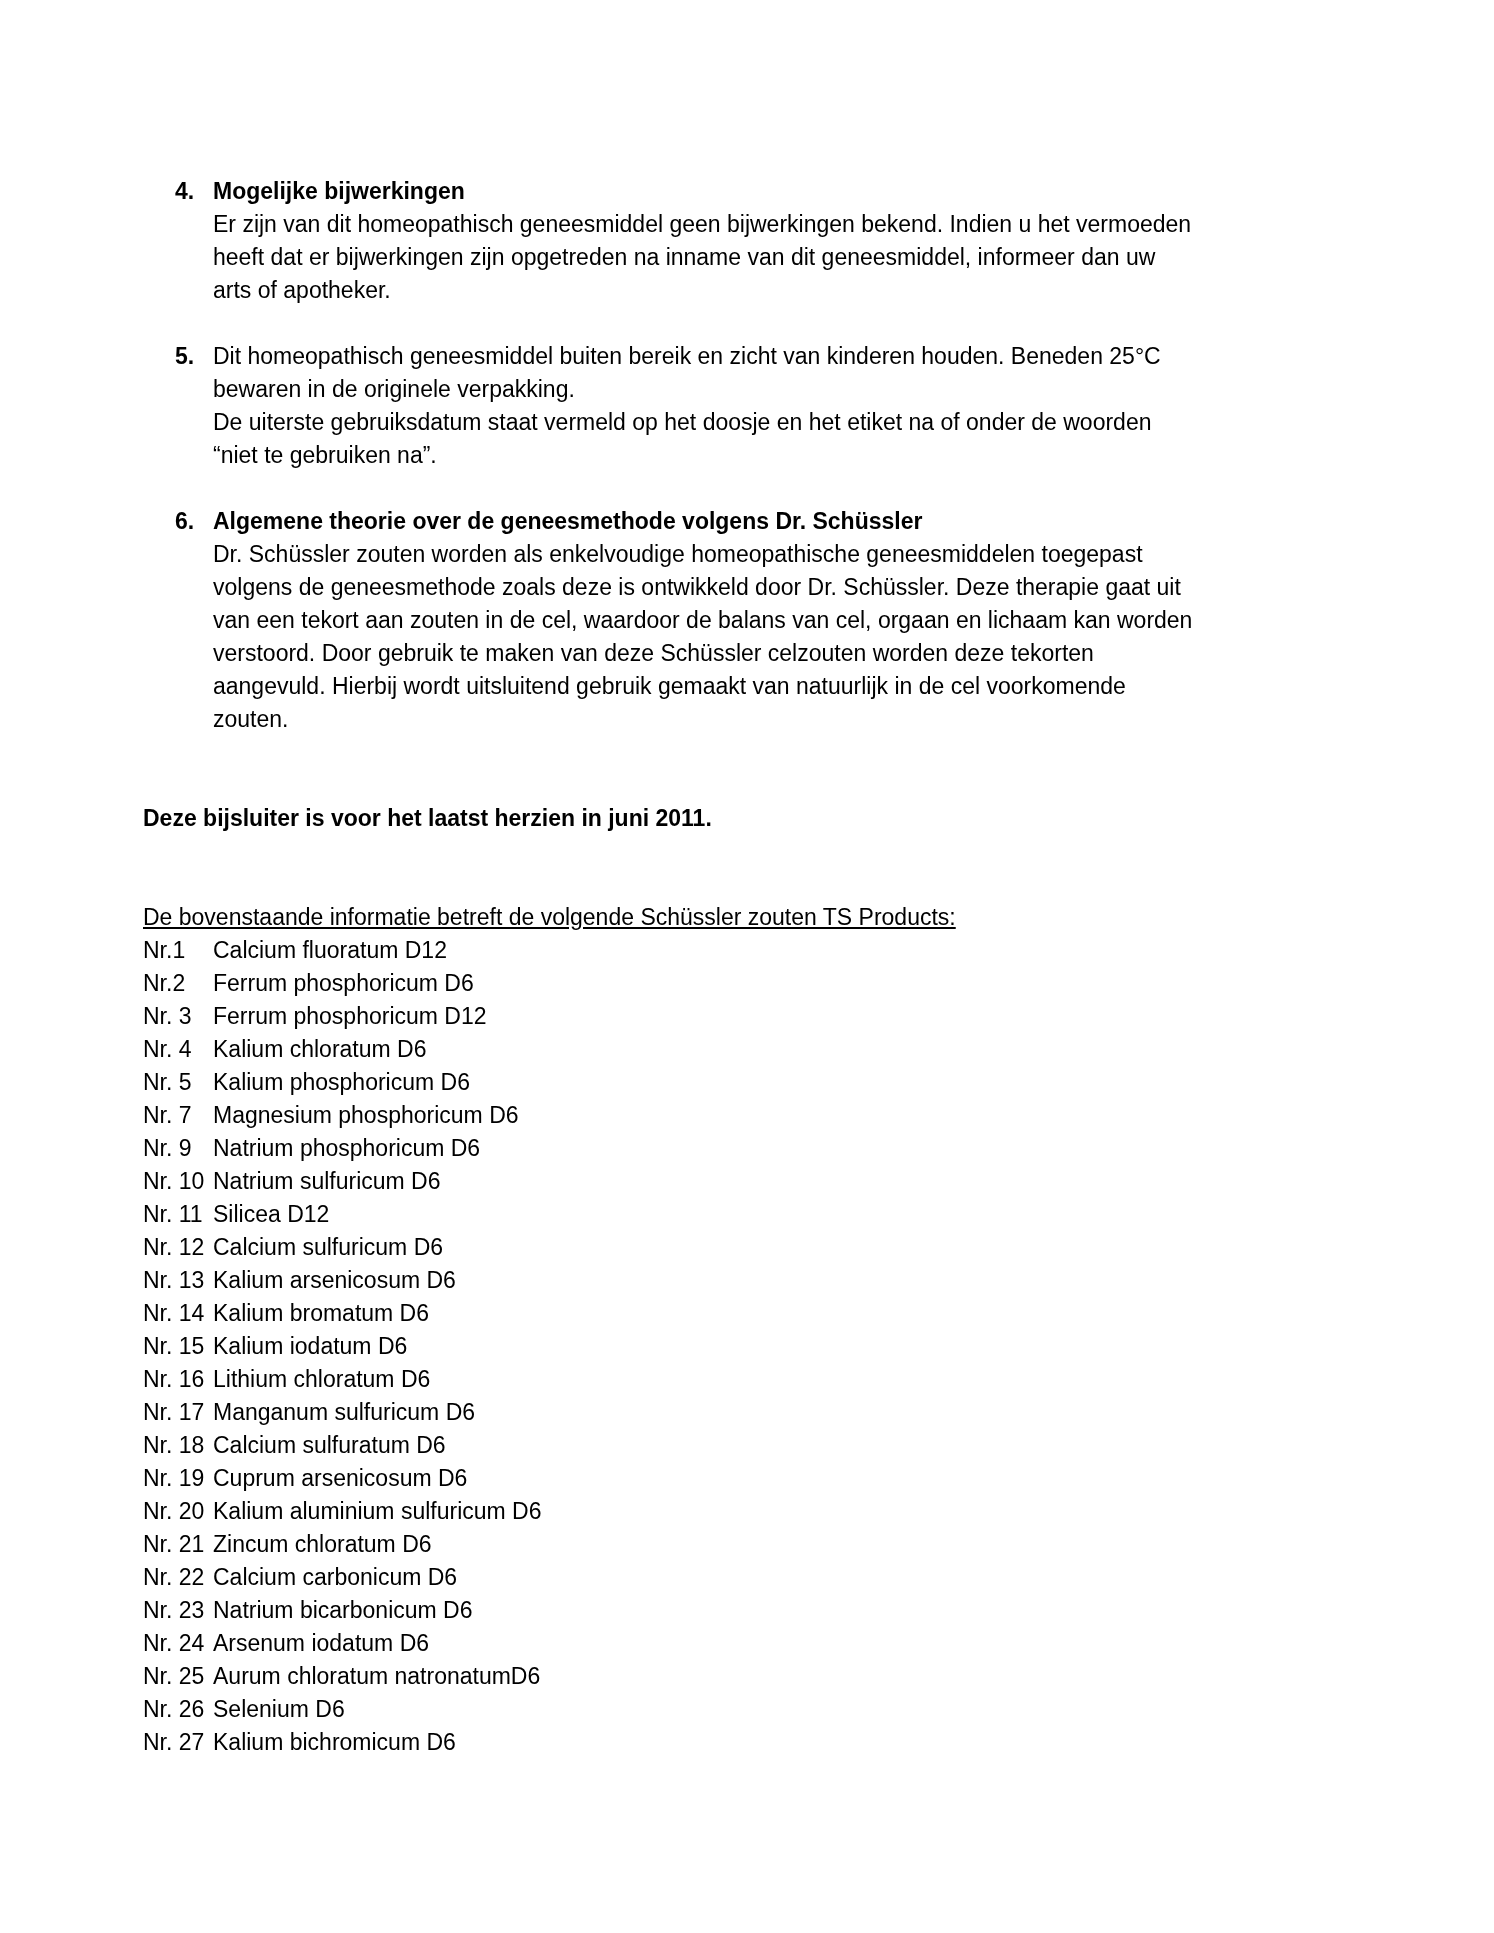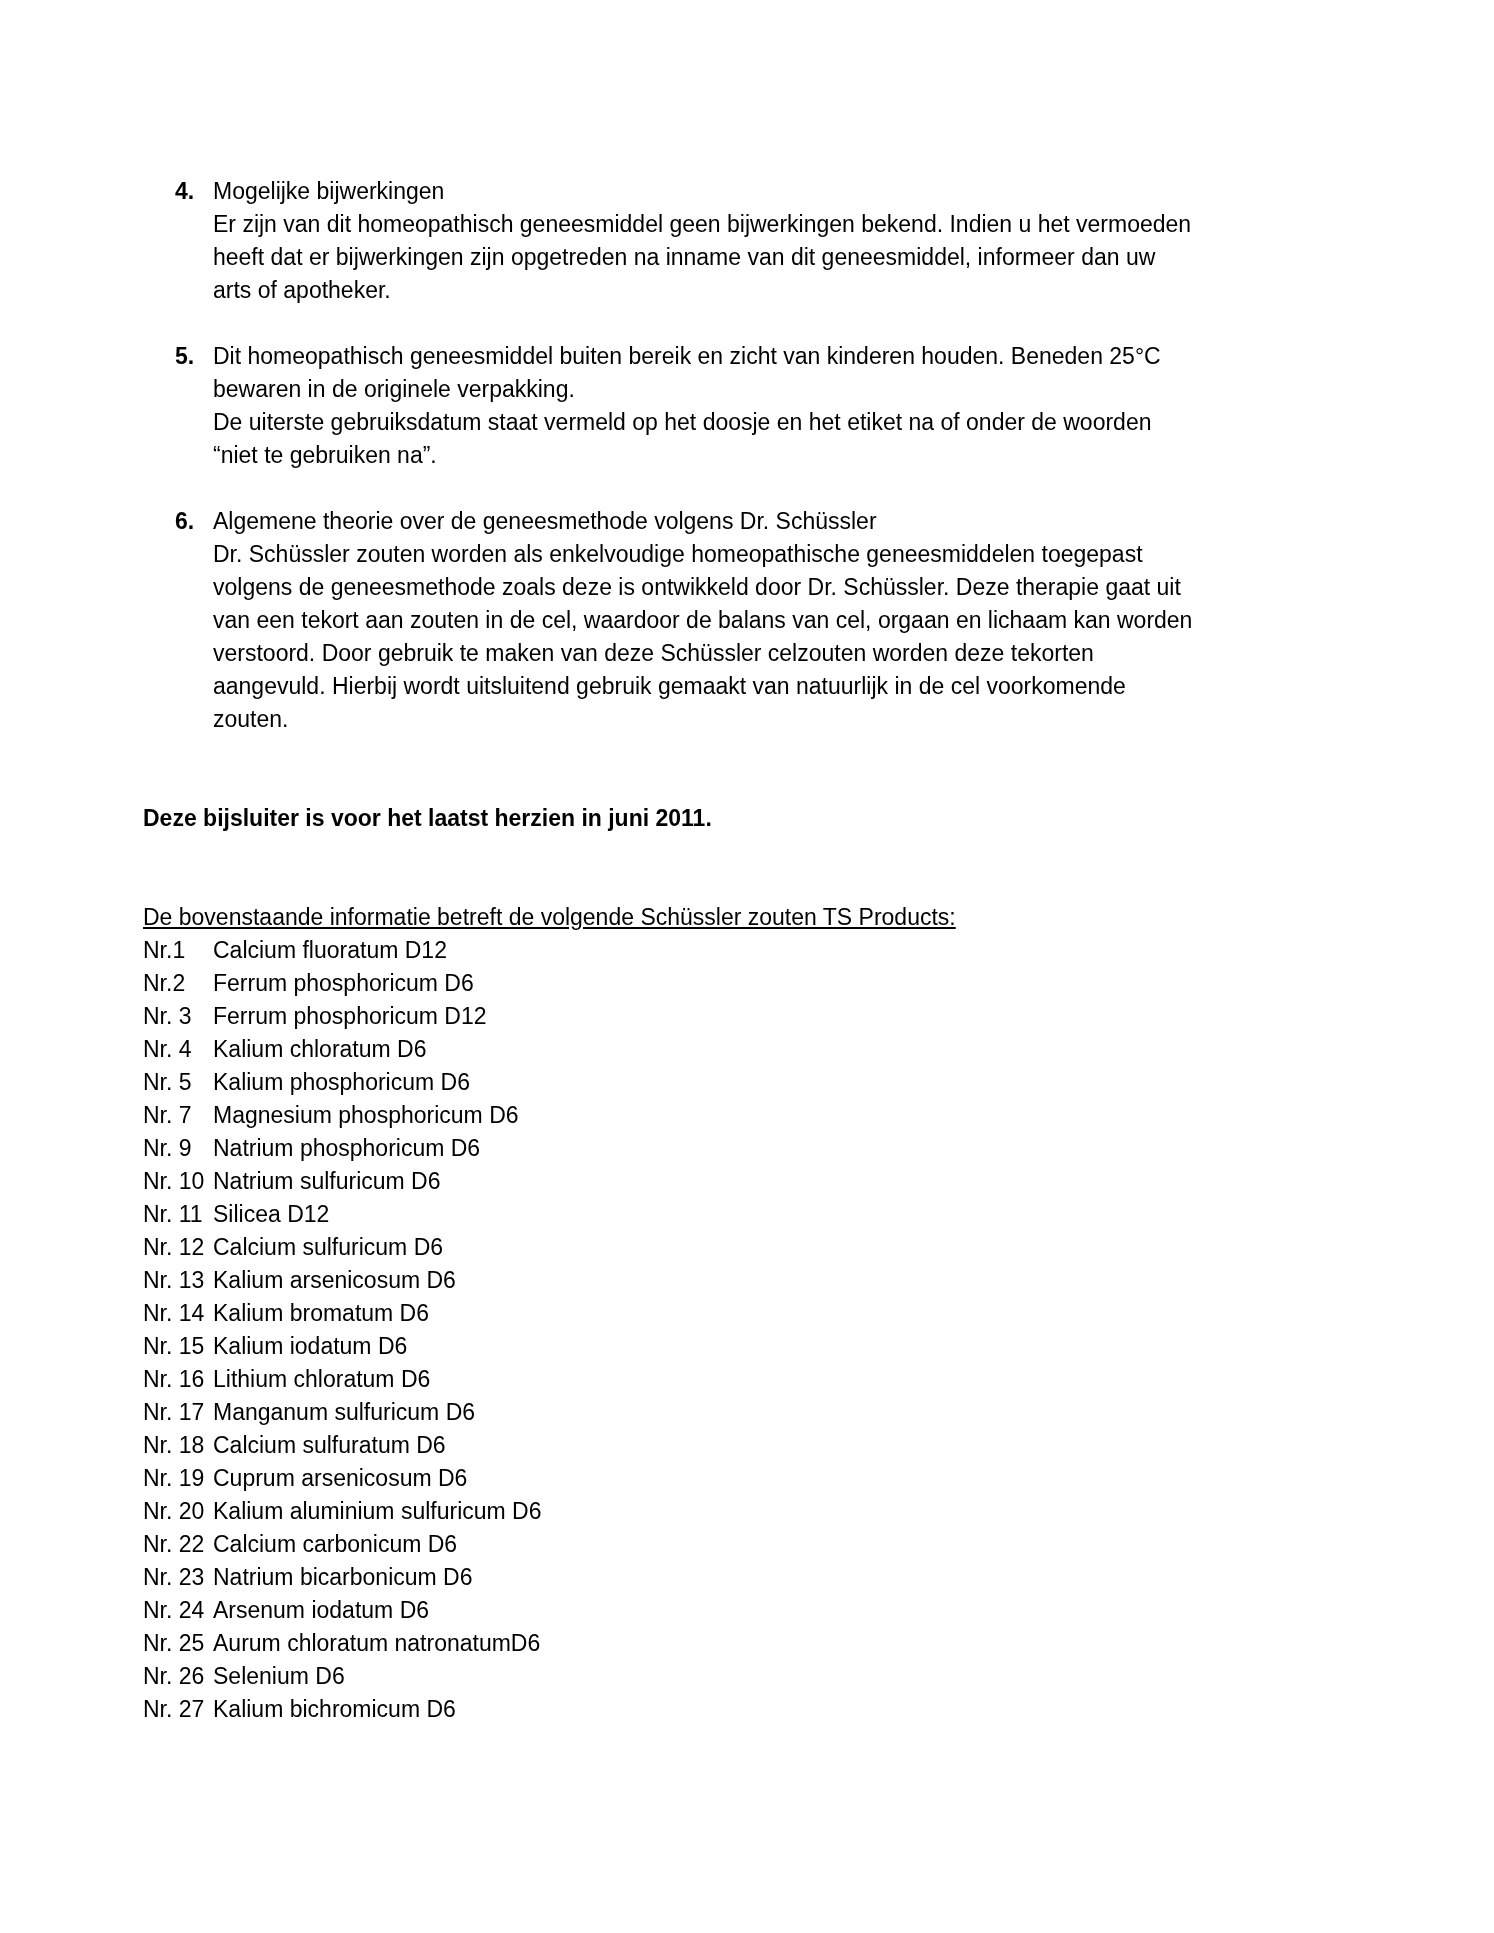--- a/index.html
+++ b/index.html
@@ -28,21 +28,21 @@
   .section + .section {
     margin-top: 33px;
   }
   .sec-num {
     width: 38px;
     flex: none;
     font-weight: bold;
   }
   .sec-body { flex: 1; min-width: 0; }
   .sec-title {
-    font-weight: normal;
+    font-weight: bold;
     white-space: nowrap;
   }
   .sec-line {
     white-space: nowrap;
   }
   .revision {
     margin: 66px 0 0 0;
     white-space: nowrap;
     font-weight: bold;
   }
@@ -169,20 +169,24 @@
       </div>
       <div class="product-row">
         <div class="prod-nr">Nr. 19</div>
         <div class="prod-name">Cuprum arsenicosum D6</div>
       </div>
       <div class="product-row">
         <div class="prod-nr">Nr. 20</div>
         <div class="prod-name">Kalium aluminium sulfuricum D6</div>
       </div>
       <div class="product-row">
+        <div class="prod-nr">Nr. 21</div>
+        <div class="prod-name">Zincum chloratum D6</div>
+      </div>
+      <div class="product-row">
         <div class="prod-nr">Nr. 22</div>
         <div class="prod-name">Calcium carbonicum D6</div>
       </div>
       <div class="product-row">
         <div class="prod-nr">Nr. 23</div>
         <div class="prod-name">Natrium bicarbonicum D6</div>
       </div>
       <div class="product-row">
         <div class="prod-nr">Nr. 24</div>
         <div class="prod-name">Arsenum iodatum D6</div>

